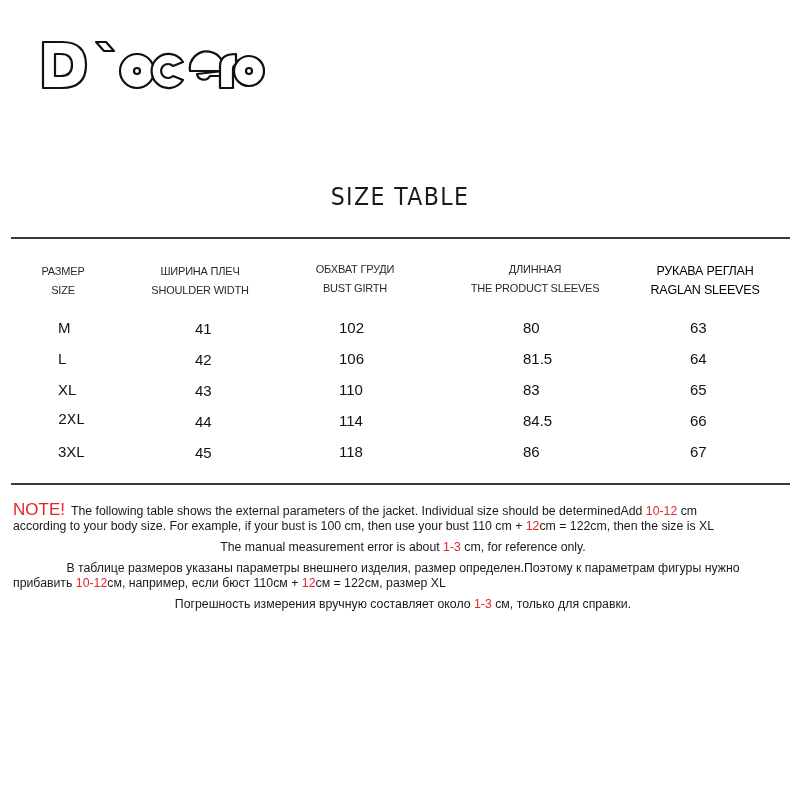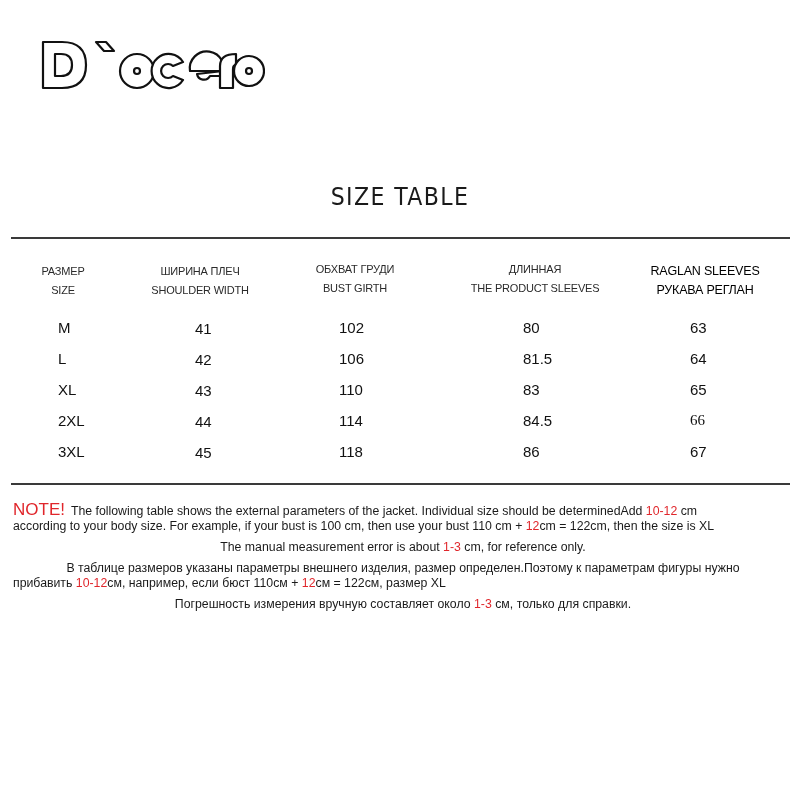--- a/index.html
+++ b/index.html
@@ -126,22 +126,22 @@
 </div>
 <div class="col-header" style="left:290px;width:130px;top:260px;">
   <span>ОБХВАТ ГРУДИ</span>
   <span>BUST GIRTH</span>
 </div>
 <div class="col-header" style="left:455px;width:160px;top:260px;">
   <span>ДЛИННАЯ</span>
   <span>THE PRODUCT SLEEVES</span>
 </div>
 <div class="col-header ru-dark" style="left:630px;width:150px;top:262px;font-size:12.5px;">
+  <span>РУКАВА РЕГЛАН</span>
   <span>RAGLAN SLEEVES</span>
-  <span>РУКАВА РЕГЛАН</span>
 </div>
 
 <div>
   <span class="cell" style="left:58px;top:319px;">M</span>
   <span class="cell" style="left:195px;top:320px;">41</span>
   <span class="cell" style="left:339px;top:319px;">102</span>
   <span class="cell" style="left:523px;top:319px;">80</span>
   <span class="cell" style="left:690px;top:319px;">63</span>
 </div>
 <div>
@@ -152,25 +152,25 @@
   <span class="cell" style="left:690px;top:350px;">64</span>
 </div>
 <div>
   <span class="cell" style="left:58px;top:381px;">XL</span>
   <span class="cell" style="left:195px;top:382px;">43</span>
   <span class="cell" style="left:339px;top:381px;">110</span>
   <span class="cell" style="left:523px;top:381px;">83</span>
   <span class="cell" style="left:690px;top:381px;">65</span>
 </div>
 <div>
-  <span class="cell" style="left:58px;top:412px;">2XL</span>
+  <span class="cell" style="left:58px;top:412px;font-family:Liberation Mono, monospace;">2XL</span>
   <span class="cell" style="left:195px;top:413px;">44</span>
   <span class="cell" style="left:339px;top:412px;">114</span>
   <span class="cell" style="left:523px;top:412px;">84.5</span>
-  <span class="cell" style="left:690px;top:412px;font-family:Liberation Serif, serif;">66</span>
+  <span class="cell" style="left:690px;top:412px;">66</span>
 </div>
 <div>
   <span class="cell" style="left:58px;top:443px;">3XL</span>
   <span class="cell" style="left:195px;top:444px;">45</span>
   <span class="cell" style="left:339px;top:443px;">118</span>
   <span class="cell" style="left:523px;top:443px;">86</span>
   <span class="cell" style="left:690px;top:443px;">67</span>
 </div>
 
 <div class="rule bottom"></div>

